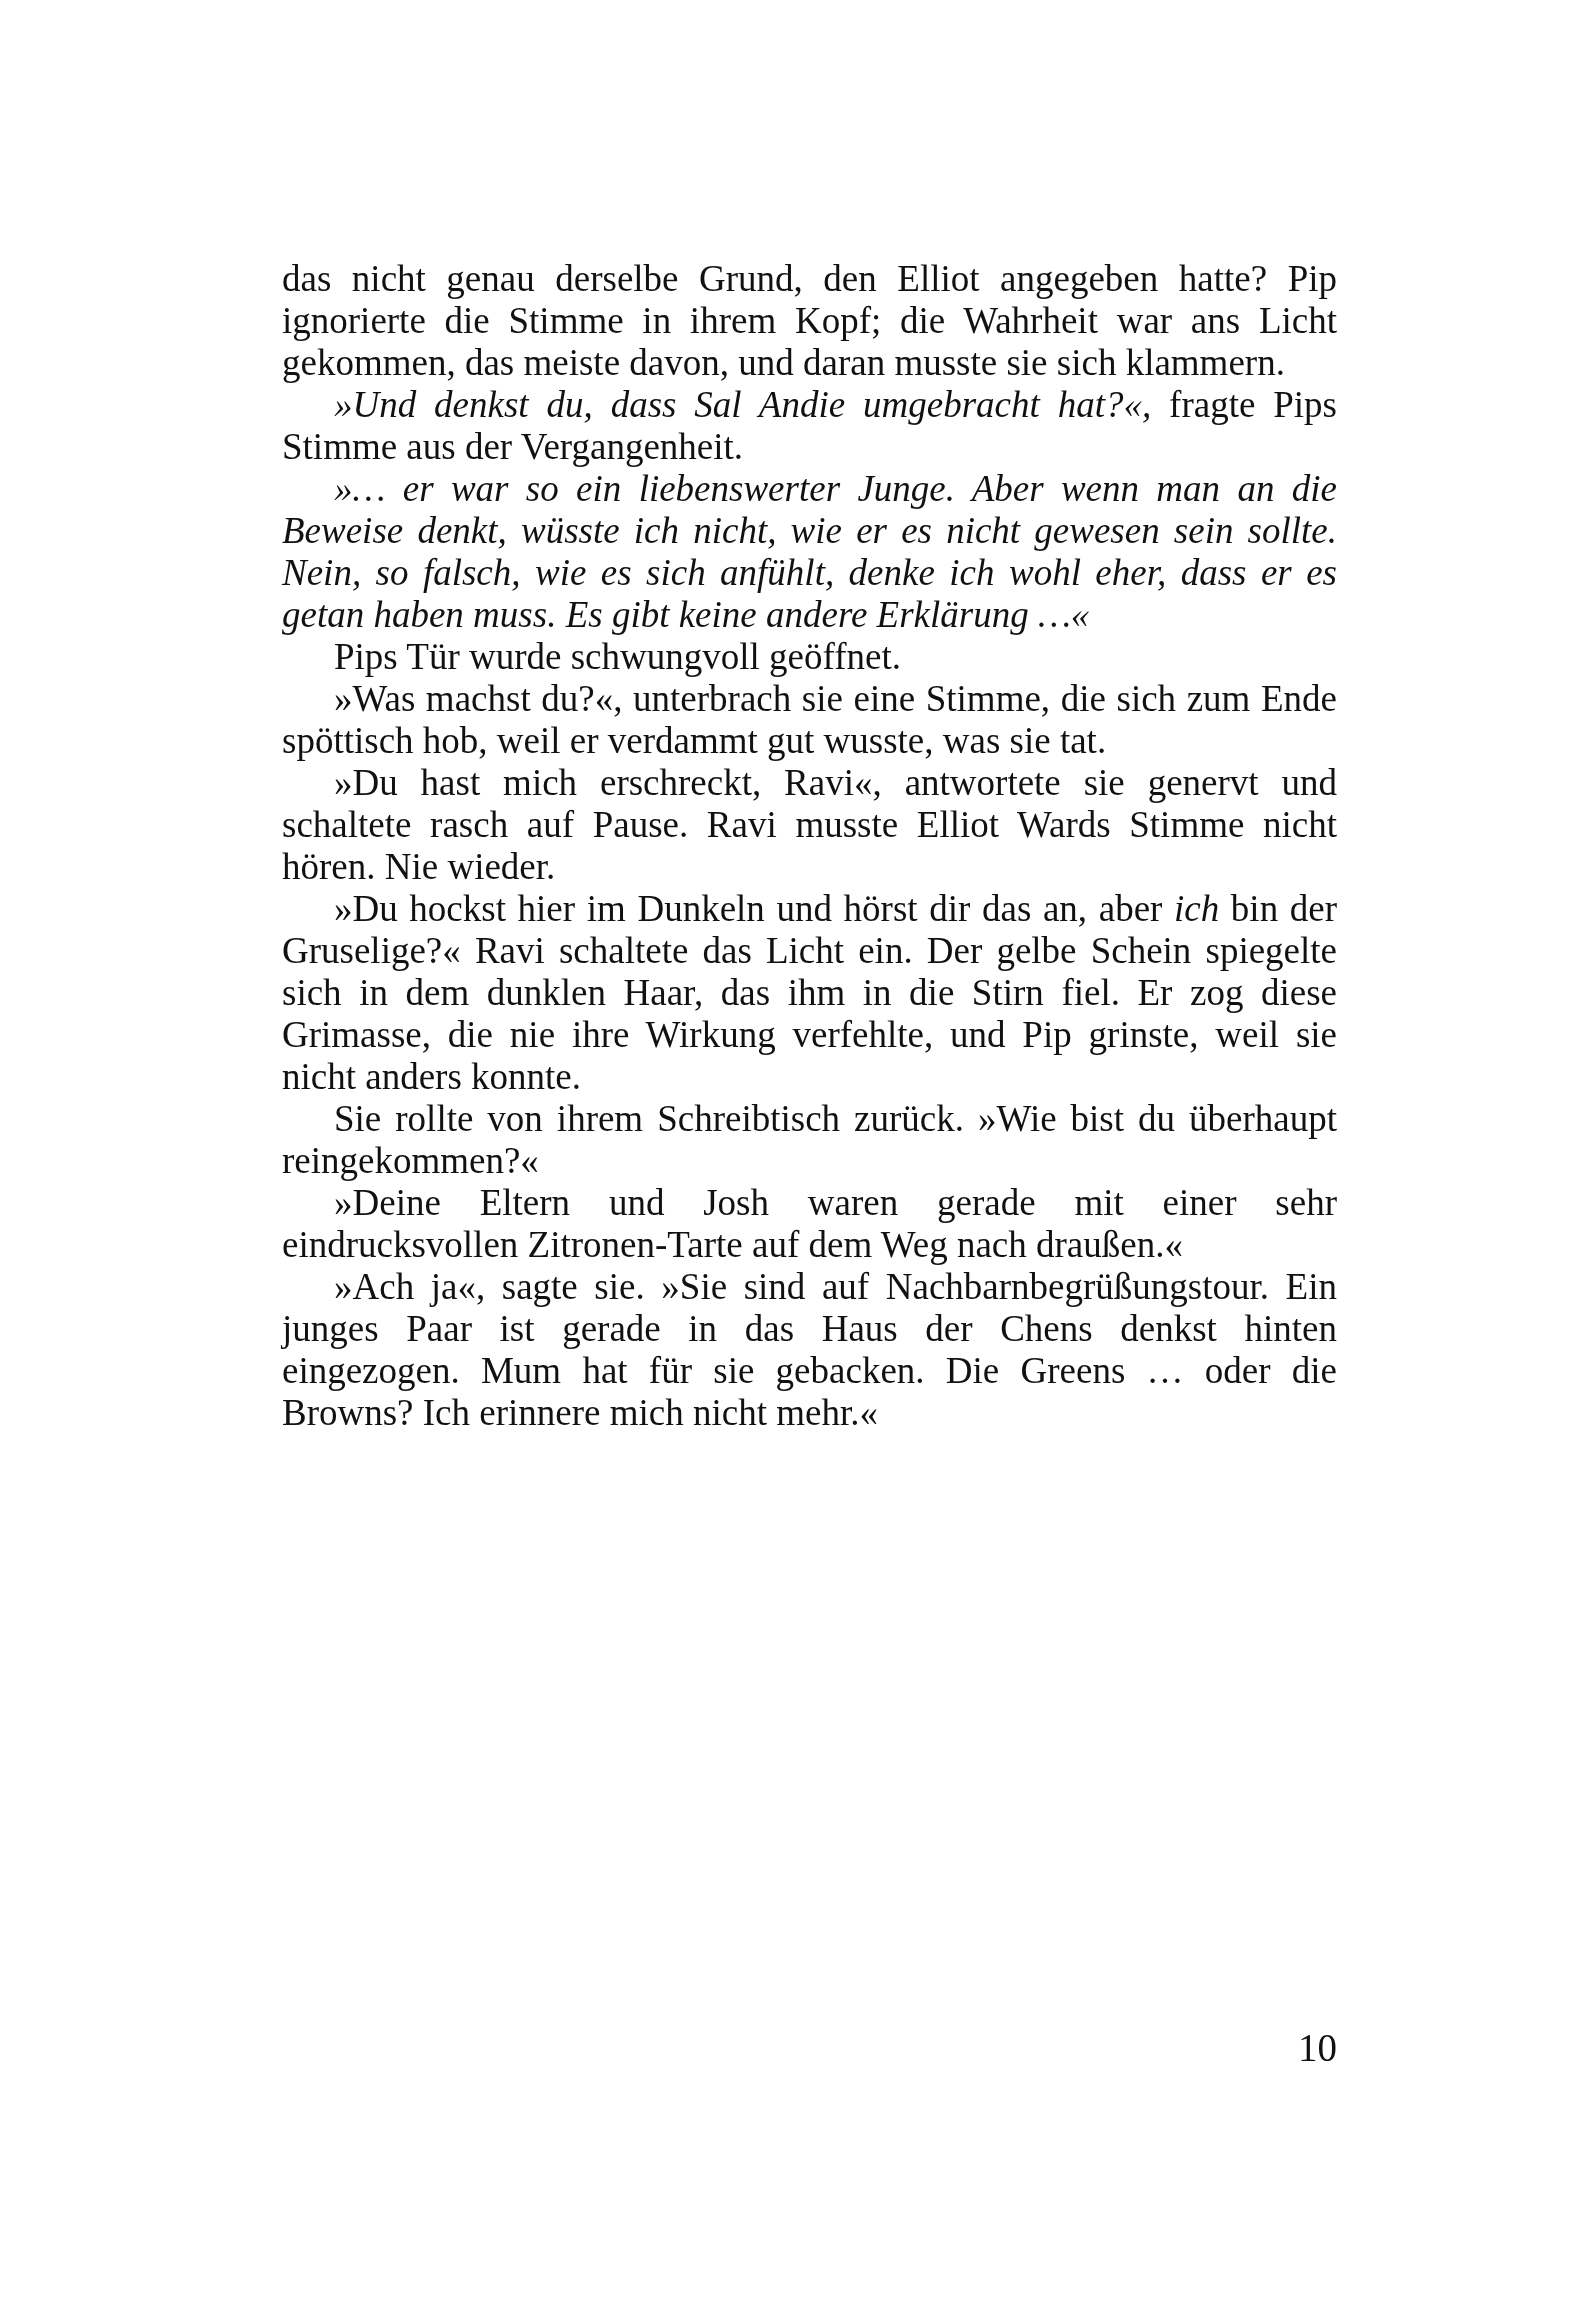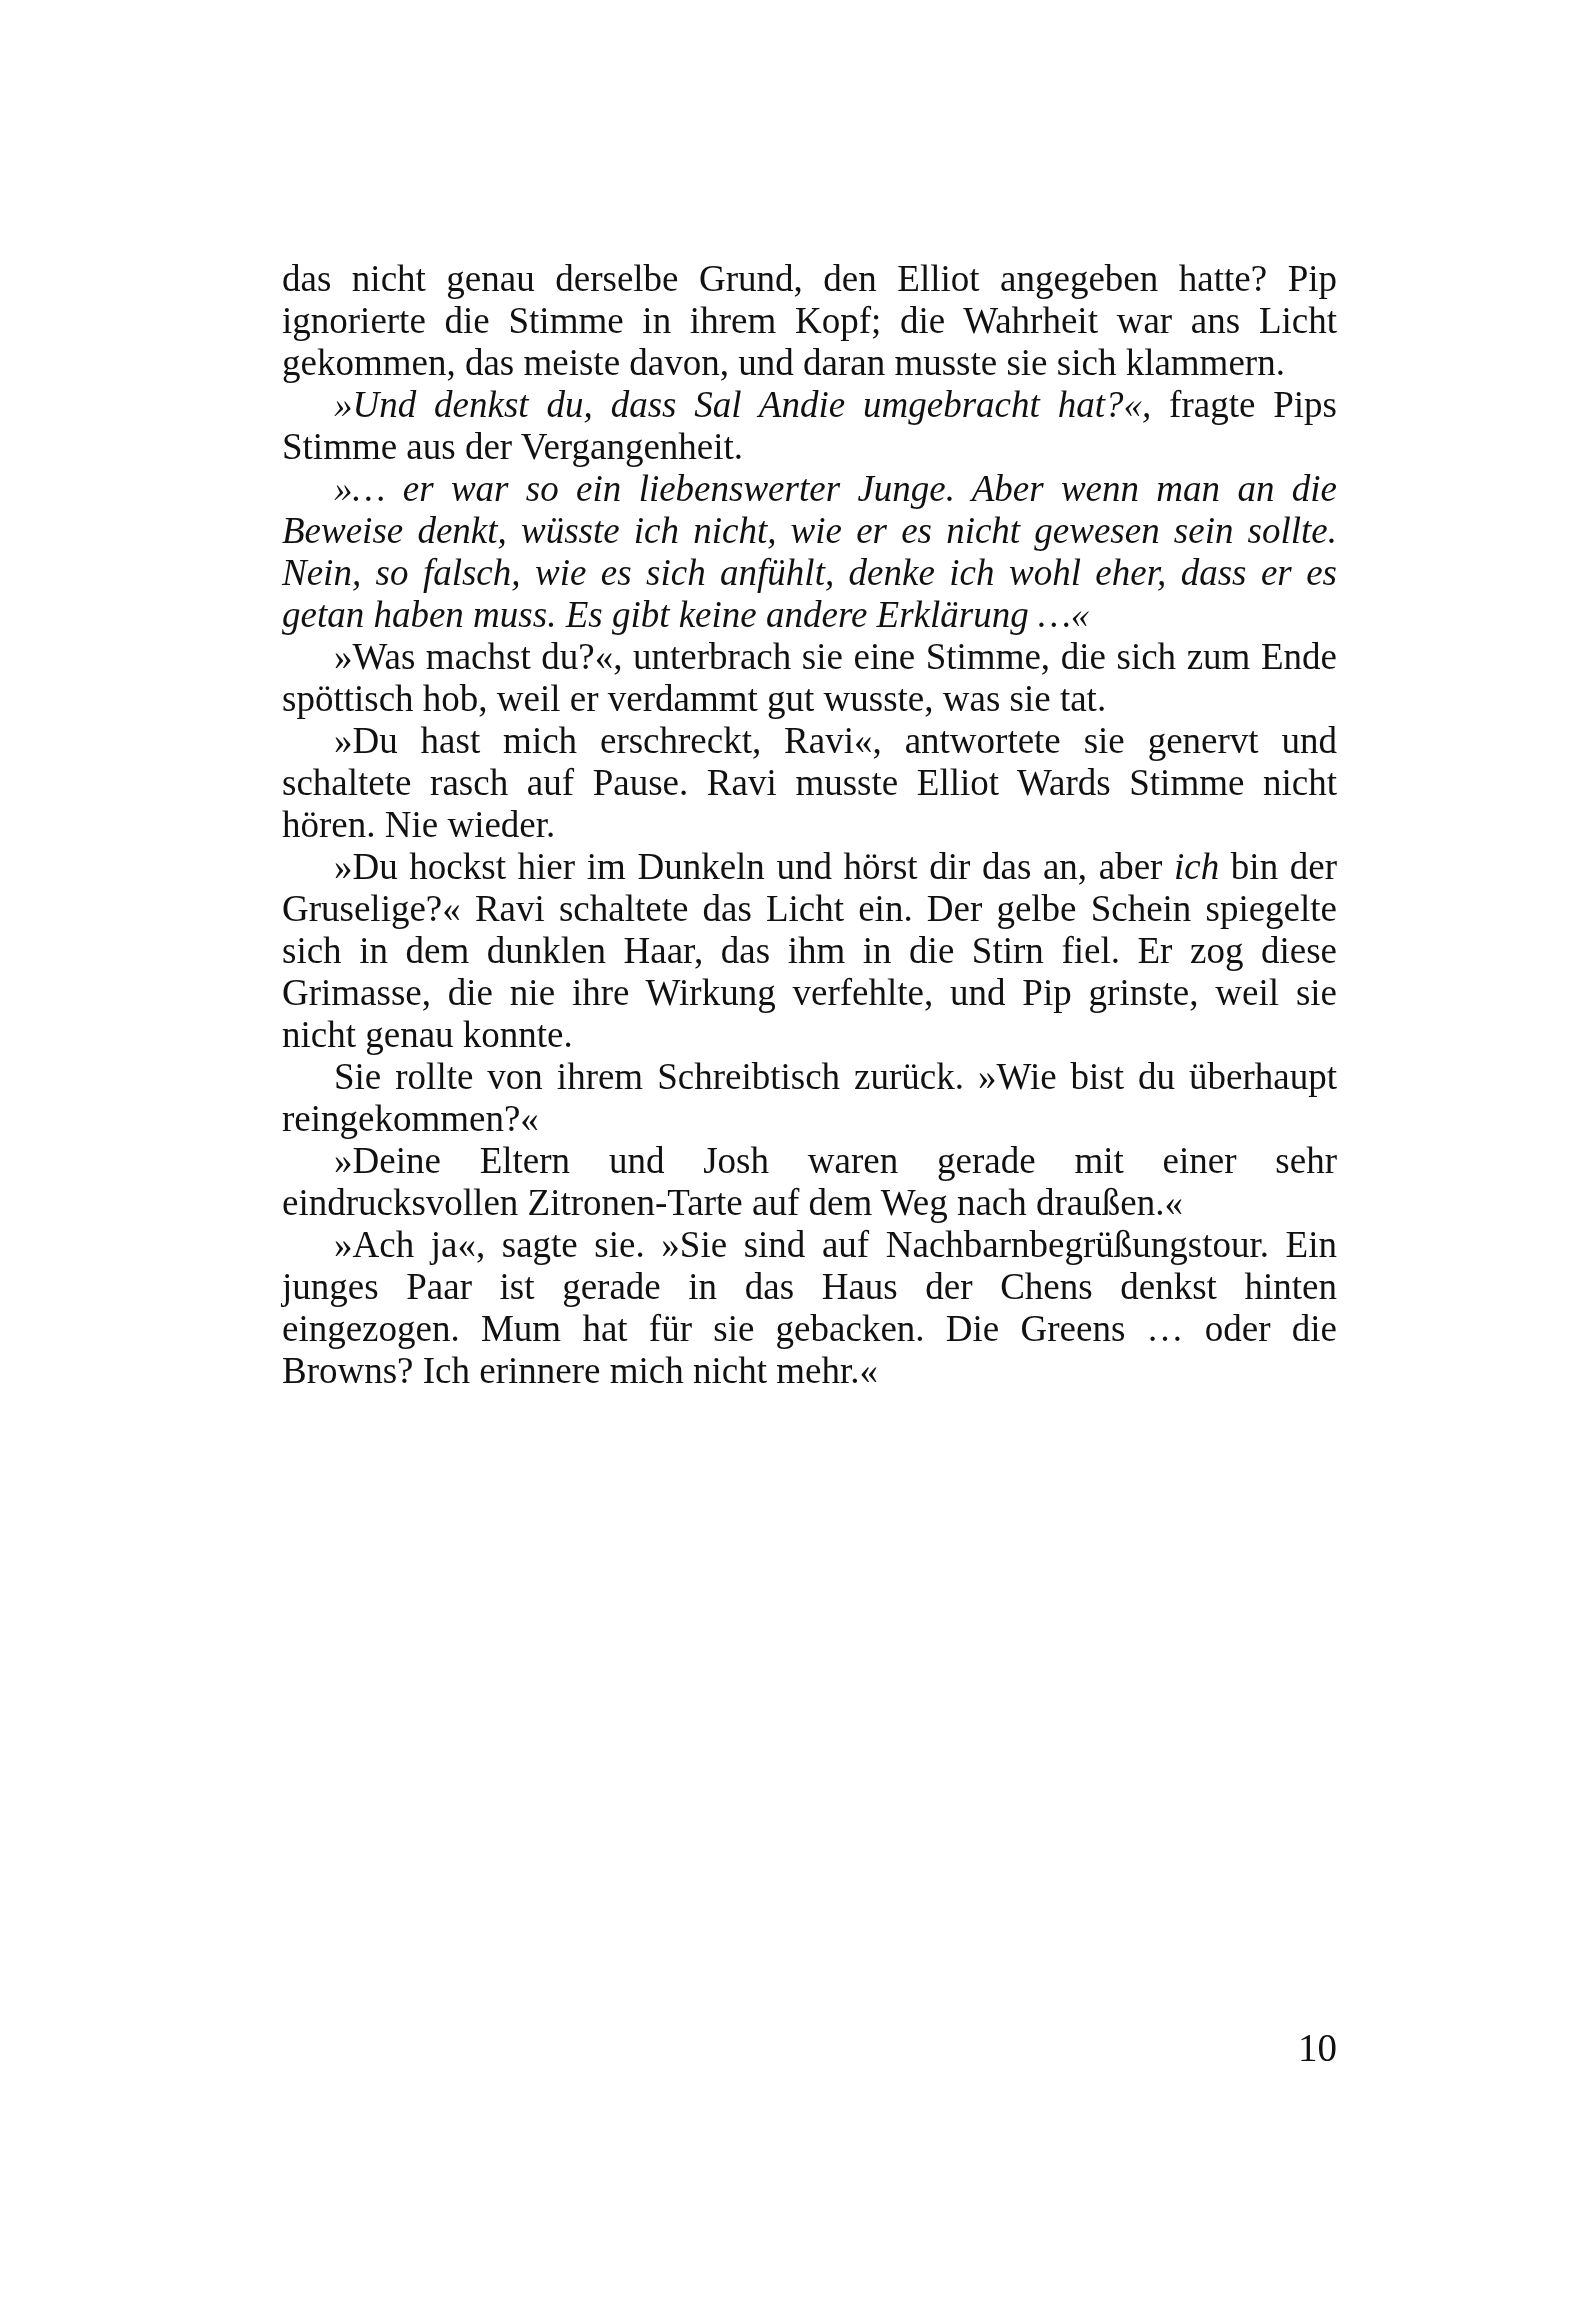--- a/index.html
+++ b/index.html
@@ -52,22 +52,23 @@
   }
 </style>
 </head>
 <body>
 
 <div class="page">
   <div class="text-block" id="text-block">
       <p class="para"><span>das nicht genau derselbe Grund, den Elliot angegeben hatte? Pip ignorierte die Stimme in ihrem Kopf; die Wahrheit war ans Licht gekommen, das meiste davon, und daran musste sie sich klammern.</span></p>
       <p class="para indent"><em>»Und denkst du, dass Sal Andie umgebracht hat?«,</em><span> fragte Pips Stimme aus der Vergangenheit.</span></p>
       <p class="para indent"><em>»… er war so ein liebenswerter Junge. Aber wenn man an die Beweise denkt, wüsste ich nicht, wie er es nicht gewesen sein sollte. Nein, so falsch, wie es sich anfühlt, denke ich wohl eher, dass er es getan haben muss. Es gibt keine andere Erklärung …«</em></p>
+      <p class="para indent"><span>Pips Tür wurde schwungvoll geöffnet.</span></p>
       <p class="para indent"><span>»Was machst du?«, unterbrach sie eine Stimme, die sich zum Ende spöttisch hob, weil er verdammt gut wusste, was sie tat.</span></p>
       <p class="para indent"><span>»Du hast mich erschreckt, Ravi«, antwortete sie genervt und schaltete rasch auf Pause. Ravi musste Elliot Wards Stimme nicht hören. Nie wieder.</span></p>
-      <p class="para indent"><span>»Du hockst hier im Dunkeln und hörst dir das an, aber </span><em>ich</em><span> bin der Gruselige?« Ravi schaltete das Licht ein. Der gelbe Schein spiegelte sich in dem dunklen Haar, das ihm in die Stirn fiel. Er zog diese Grimasse, die nie ihre Wirkung verfehlte, und Pip grinste, weil sie nicht genau konnte.</span></p>
+      <p class="para indent"><span>»Du hockst hier im Dunkeln und hörst dir das an, aber </span><em>ich</em><span> bin der Gruselige?« Ravi schaltete das Licht ein. Der gelbe Schein spiegelte sich in dem dunklen Haar, das ihm in die Stirn fiel. Er zog diese Grimasse, die nie ihre Wirkung verfehlte, und Pip grinste, weil sie nicht anders konnte.</span></p>
       <p class="para indent"><span>Sie rollte von ihrem Schreibtisch zurück. »Wie bist du überhaupt reingekommen?«</span></p>
       <p class="para indent"><span>»Deine Eltern und Josh waren gerade mit einer sehr eindrucksvollen Zitronen-Tarte auf dem Weg nach draußen.«</span></p>
       <p class="para indent"><span>»Ach ja«, sagte sie. »Sie sind auf Nachbarnbegrüßungstour. Ein junges Paar ist gerade in das Haus der Chens denkst hinten eingezogen. Mum hat für sie gebacken. Die Greens … oder die Browns? Ich erinnere mich nicht mehr.«</span></p>
     </div>
   <div class="page-number">10</div>
 </div>
 
 
 </body></html>

